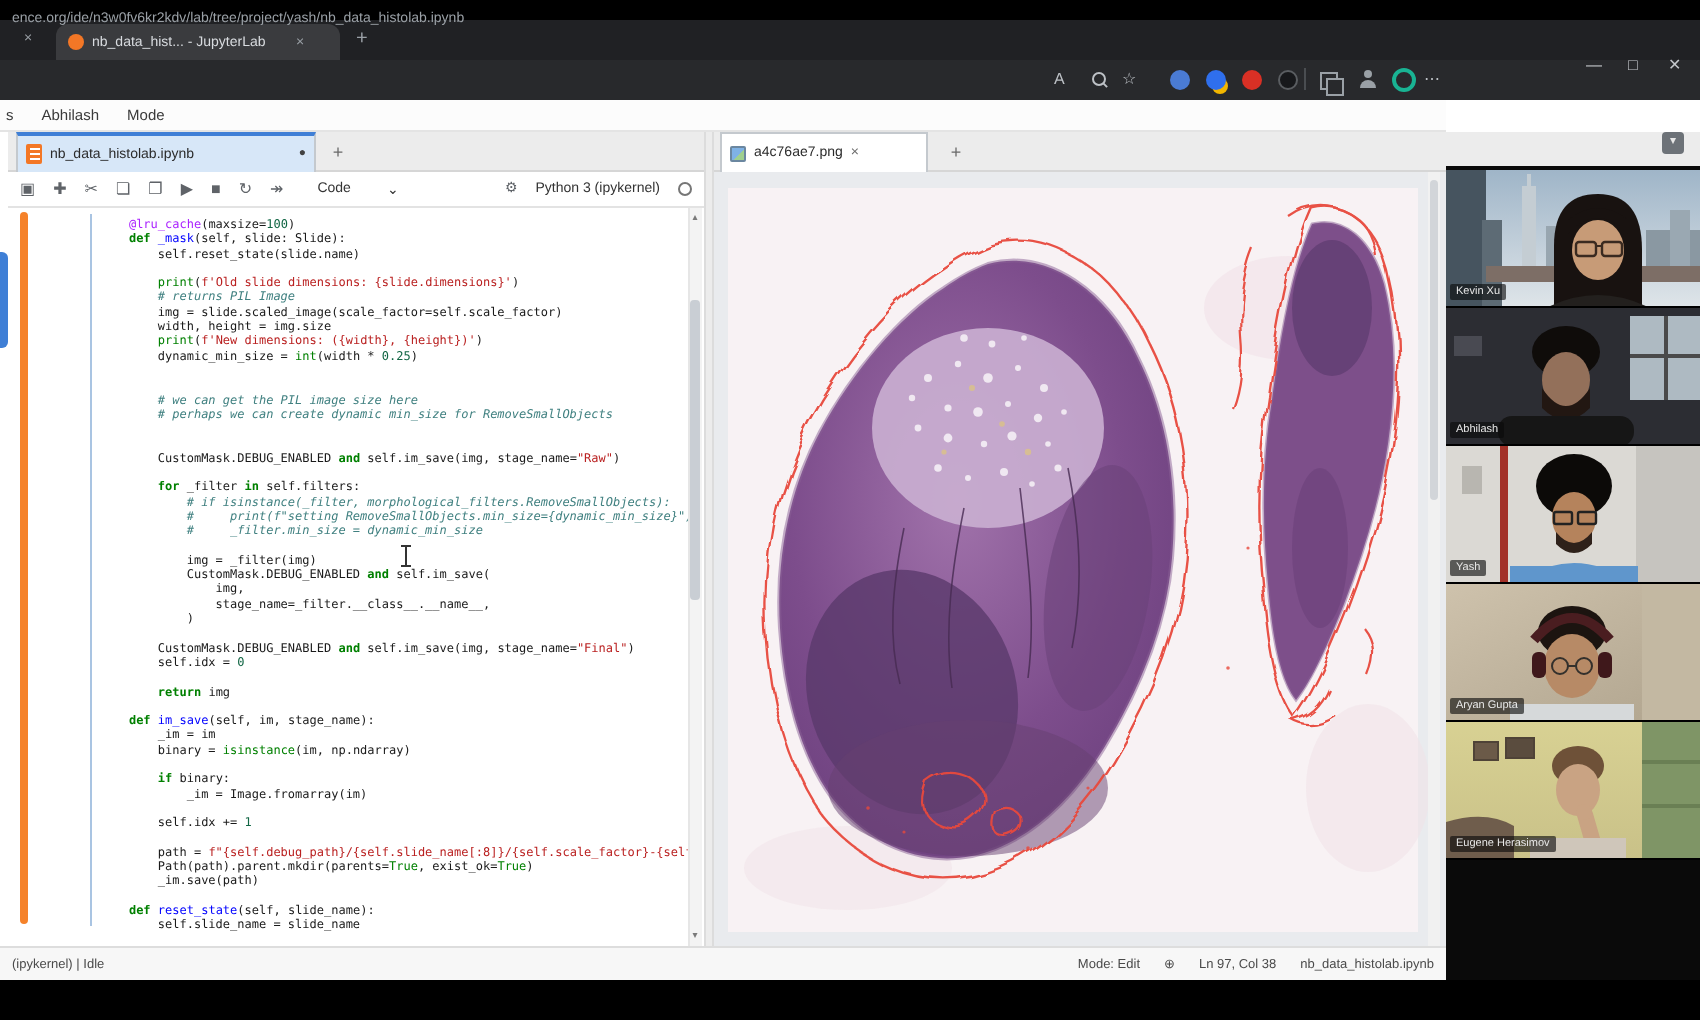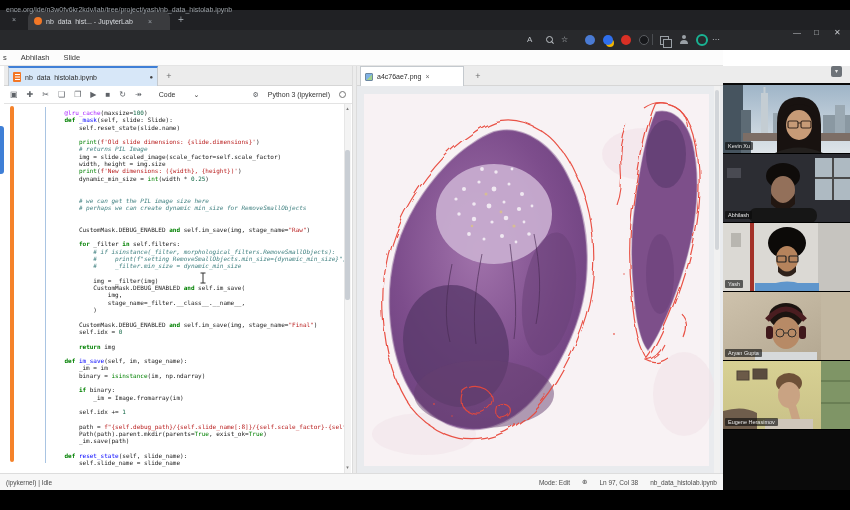--- a/index.html
+++ b/index.html
@@ -138,21 +138,21 @@
   <span class="abs" id="teal"></span>
   <span class="abs glyphbtn" style="left:712px;">⋯</span>
   <span class="abs winctl" style="left:793px;">—</span>
   <span class="abs winctl" style="left:814px;">□</span>
   <span class="abs winctl" style="left:834px;">✕</span>
 
   <div class="abs" id="page"></div>
   <div class="abs" id="menubar">
     <span>s</span>
     <span>Abhilash</span>
-    <span>Slide</span>
+    <span>Mode</span>
   </div>
   <div class="abs" id="side-handle"></div>
 
   <div class="abs tabbar" id="nb-tabbar"></div>
   <div class="abs tabbar" id="im-tabbar"></div>
   <div class="abs dtab" id="nb-tab" style="top:66px;left:8px;">
     <span class="nbicon"></span>
     <span class="lbl">nb_data_histolab.ipynb</span>
     <span class="dirty">●</span>
   </div>

